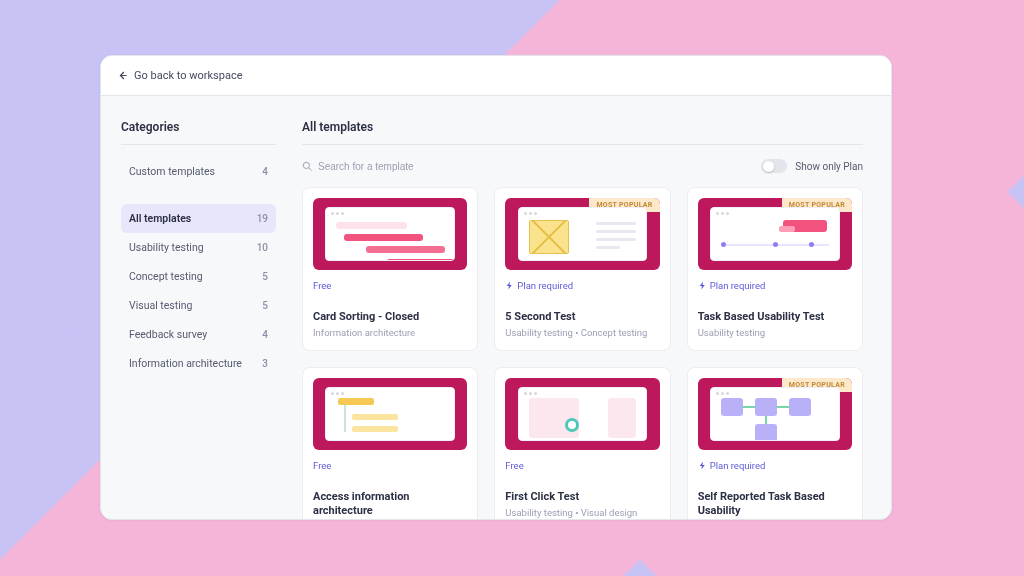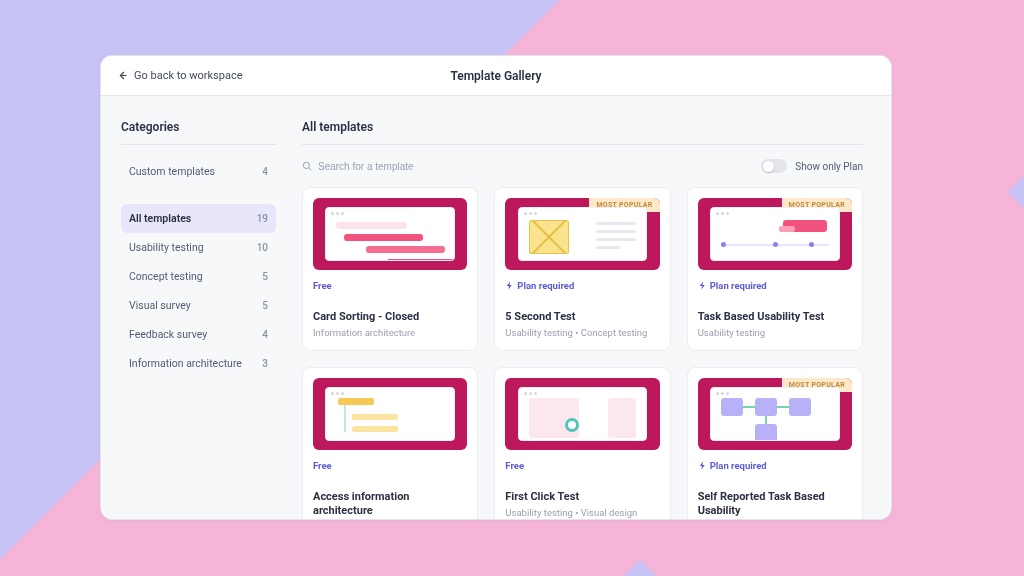--- a/index.html
+++ b/index.html
@@ -99,21 +99,21 @@
   .v-click .ring { position:absolute; left:46px; bottom:8px; width:14px; height:14px; border:3px solid #4FC6B8; border-radius:50%; background:#fff; }
   .v-flow .box { position:absolute; width:22px; height:18px; background:#B9B1F8; border-radius:3px; }
   .v-flow .b1 { left:10px; top:10px; }
   .v-flow .b2 { left:44px; top:10px; }
   .v-flow .b3 { left:78px; top:10px; }
   .v-flow .b4 { left:44px; top:36px; }
   .v-flow .link { position:absolute; height:2px; background:#74D7A7; }
   .v-flow .l1 { left:32px; top:18px; width:12px; }
   .v-flow .l2 { left:66px; top:18px; width:12px; }
   .v-flow .l3 { left:54px; top:28px; width:2px; height:8px; }
-  .plan-label { font-size:9.5px; font-weight:700; margin-bottom:3px; display:flex; align-items:center; gap:3px; }
+  .plan-label { font-size:9.5px; font-weight:400; margin-bottom:3px; display:flex; align-items:center; gap:3px; }
   .plan-free { color:#5E5BD8; }
   .plan-req { color:#5E5BD8; }
   .plan-req svg { width:9px; height:9px; }
   .card-title { font-size:11px; font-weight:700; color:#2C3044; line-height:1.25; margin-bottom:3px;margin-top:16px; }
   .card-sub { font-size:9.5px; color:#9A9FB2; }
 </style>
 </head>
 <body>
 
 <div class="bg-geo"></div>
@@ -121,21 +121,20 @@
 <div class="window">
 
   <div class="titlebar">
     <div class="back-link">
       <svg viewBox="0 0 16 16" fill="none" stroke="#444A5F" stroke-width="1.8">
           <path d="M10 3 L5 8 L10 13"></path>
           <path d="M5 8 H14"></path>
         </svg>
       <span>Go back to workspace</span>
     </div>
-    <div class="title-center">Template Gallery</div>
   </div>
 
   <div class="content">
 
     <aside class="sidebar">
       <h3>Categories</h3>
 
       <div class="cat-row">
         <span>Custom templates</span>
         <span class="count">4</span>
@@ -149,21 +148,21 @@
       </div>
       <div class="cat-row">
         <span>Usability testing</span>
         <span class="count">10</span>
       </div>
       <div class="cat-row">
         <span>Concept testing</span>
         <span class="count">5</span>
       </div>
       <div class="cat-row">
-        <span>Visual survey</span>
+        <span>Visual testing</span>
         <span class="count">5</span>
       </div>
       <div class="cat-row">
         <span>Feedback survey</span>
         <span class="count">4</span>
       </div>
       <div class="cat-row">
         <span>Information architecture</span>
         <span class="count">3</span>
       </div>

